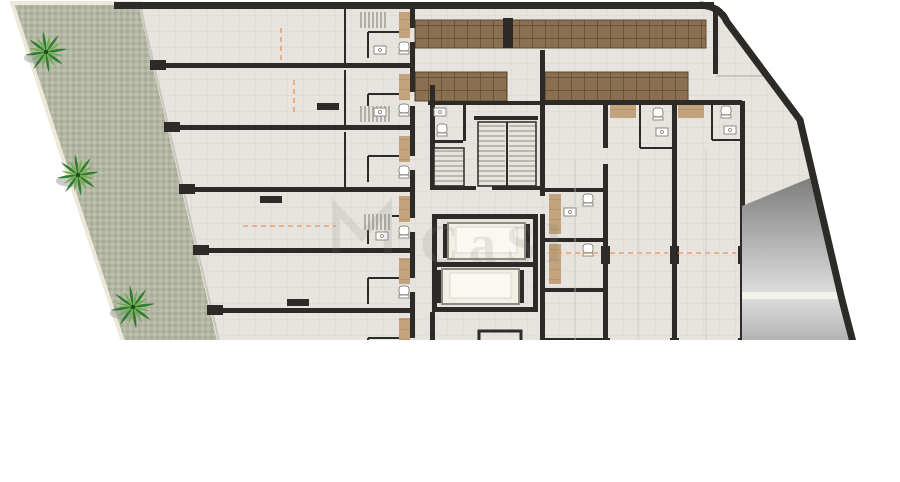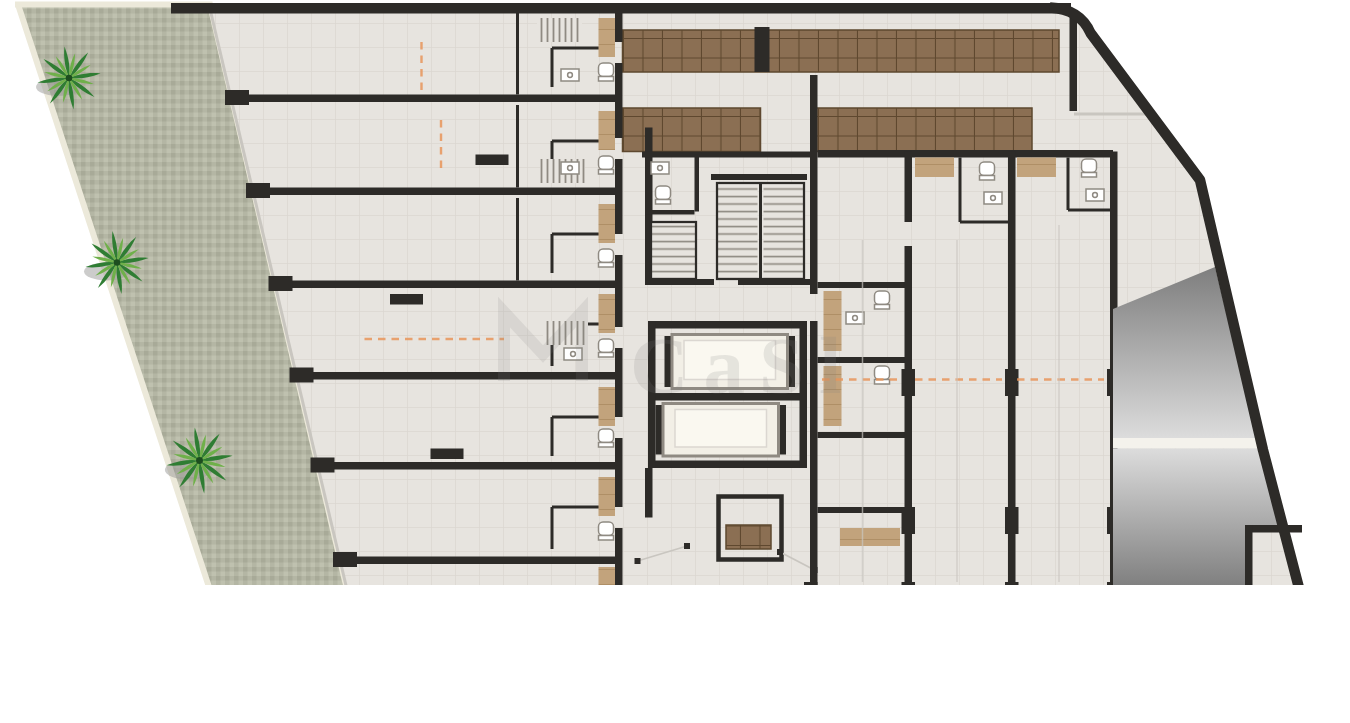--- a/index.html
+++ b/index.html
@@ -1,16 +1,16 @@
 <!DOCTYPE html>
 <html style="--c-page: #ffffff; --c-sidewalk: #b4b6a4; --c-sidewalk_dark: #a8aa98; --c-sidewalk_light: #bfc1af; --c-sidewalk_edge: #ece9da; --c-floor: #e7e4df; --c-floor_line: #dbd7d1; --c-wall: #2d2b28; --c-thin_line: #c9c6c0; --c-deck: #8b6f53; --c-deck_line: #5e482f; --c-tan: #c2a37c; --c-tan_line: #a9885f; --c-ramp_dark: #7e7e7e; --c-ramp_light: #dcdcdc; --c-box_gray: #6f6f6f; --c-palm_dark: #2f7d33; --c-palm_light: #6fb04a; --c-palm_shadow: #9a9a97; --c-bush_dark: #16430f; --c-bush_light: #4e8a3e; --c-orange: #e8955a; --c-fixture: #ffffff; --c-fixture_stroke: #8f8a82; --c-planter_bg: #f2f4e9; --c-mat_dark: #3a3a3a; --c-watermark: #808080;"><head>
 <meta charset="utf-8">
 <style>
   html,body{margin:0;padding:0;background:#fff;}
-  #stage{position:relative;width:900px;height:390px;background:var(--c-page,#fff);overflow:hidden;
+  #stage{position:relative;width:900px;height:340px;background:var(--c-page,#fff);overflow:hidden;
          font-family:"Liberation Sans", sans-serif;}
   svg{display:block}
   .wall{fill:var(--c-wall)}
   .wline{stroke:var(--c-wall);fill:none}
   .thin{stroke:var(--c-thin_line);fill:none}
   .floor{fill:url(#patFloor)}
   .deck{fill:url(#patDeck);stroke:var(--c-deck_line);stroke-width:1}
   .tan{fill:url(#patTan)}
   .grille{fill:url(#patGrille)}
   .stairs{fill:url(#patStairs)}

